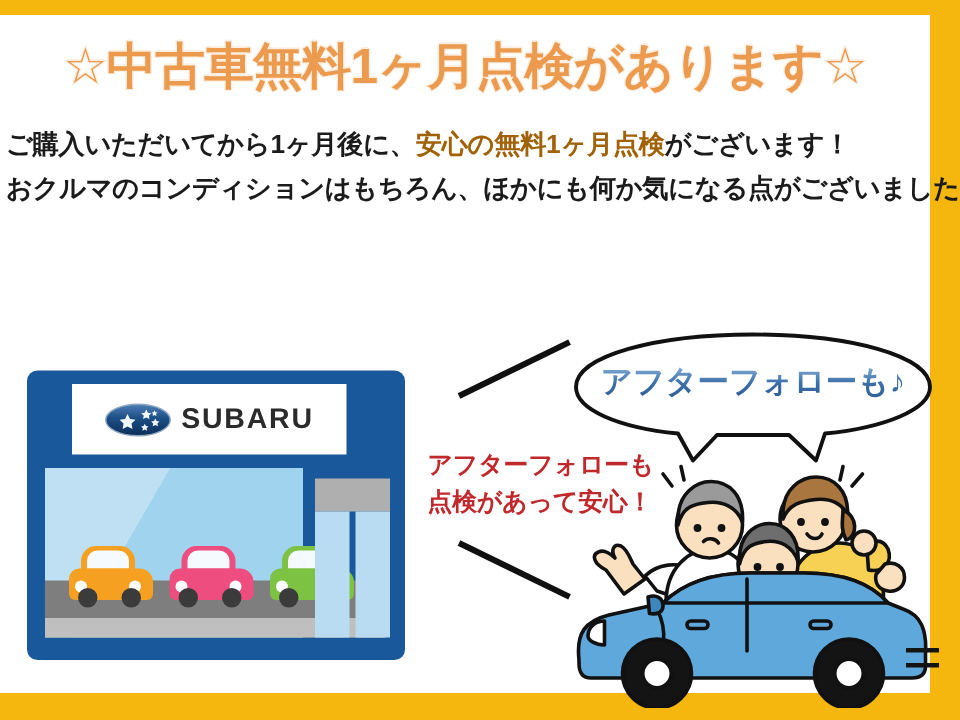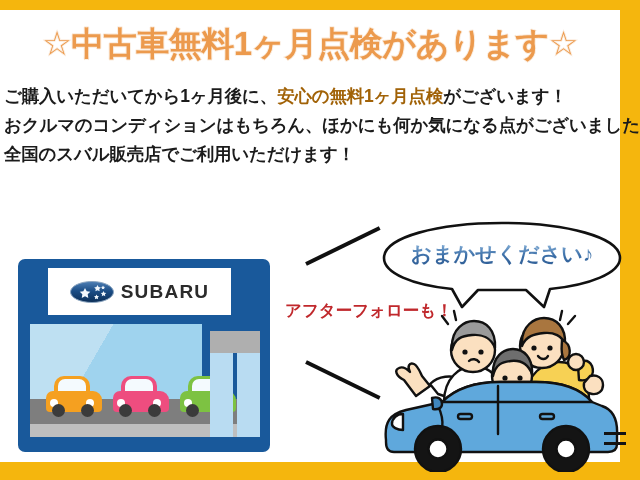--- a/index.html
+++ b/index.html
@@ -61,21 +61,20 @@
   }
   .hl-red { color: #a16207; }
 
   
   .shop {
     position: absolute;
     left: 18px;
     top: 237px;
     width: 252px;
     height: 193px;
-    margin-top: 12px;
   }
   .shop-frame {
     position: absolute;
     inset: 0;
     background: #19599B;
     border-radius: 7px;
   }
   .shop-sign {
     position: absolute;
     left: 30px;
@@ -264,21 +263,20 @@
 <div id="stage">
   <div id="canvas">
 
     <div class="title">☆中古車無料1ヶ月点検があります☆</div>
 
     <div class="body-block">
       <div class="body-line">
         <span>ご購入いただいてから1ヶ月後に、</span><span class="hl-red">安心の無料1ヶ月点検</span><span>がございます！</span>
       </div>
       <div class="body-line">おクルマのコンディションはもちろん、ほかにも何か気になる点がございましたら</div>
-      <div class="body-line">全国のスバル販売店でご利用いただけます！</div>
     </div>
 
     <div class="shop">
       <div class="shop-frame"></div>
 
       <div class="shop-glass">
         <div class="glass-sheen"></div>
       </div>
 
       <div class="shop-road"></div>
@@ -337,34 +335,35 @@
           <path d="M66 13 l1.3 2.5 2.8 0.4 -2 1.9 0.5 2.8 -2.6 -1.3 -2.5 1.3 0.5 -2.8 -2 -1.9 2.8 -0.4z" fill="#F2F7FC"></path>
         </svg>
         <span class="subaru-word">SUBARU</span>
       </div>
     </div>
 
     <div class="chev top"></div>
     <div class="chev bot"></div>
 
     <div class="callout">
-      <div>アフターフォローも！</div>
+      <div>アフターフォローも</div>
+      <div>点検があって安心！</div>
     </div>
 
     <div class="bubble-wrap">
       <svg class="bubble-svg" viewBox="0 0 248 92">
         <path d="M124 4
                  C 60 4, 6 18, 6 39
                  C 6 54, 34 66, 74 70
                  L 84 88 L 100 71
                  L 148 71 L 166 88 L 172 70
                  C 212 66, 242 54, 242 39
                  C 242 18, 188 4, 124 4 Z" fill="#FFFFFF" stroke="#111111" stroke-width="2.6" stroke-linejoin="round"></path>
       </svg>
-      <div class="bubble-text">おまかせください♪</div>
+      <div class="bubble-text">アフターフォローも♪</div>
     </div>
 
     <div class="family">
       <svg width="252" height="170" viewBox="0 0 252 170">
         <g stroke="#111111" stroke-width="2.4" stroke-linejoin="round" stroke-linecap="round">
 
           <g>
             <line x1="72" y1="22" x2="66" y2="14" fill="none"></line>
             <line x1="80" y1="18" x2="78" y2="9" fill="none"></line>
           </g>

